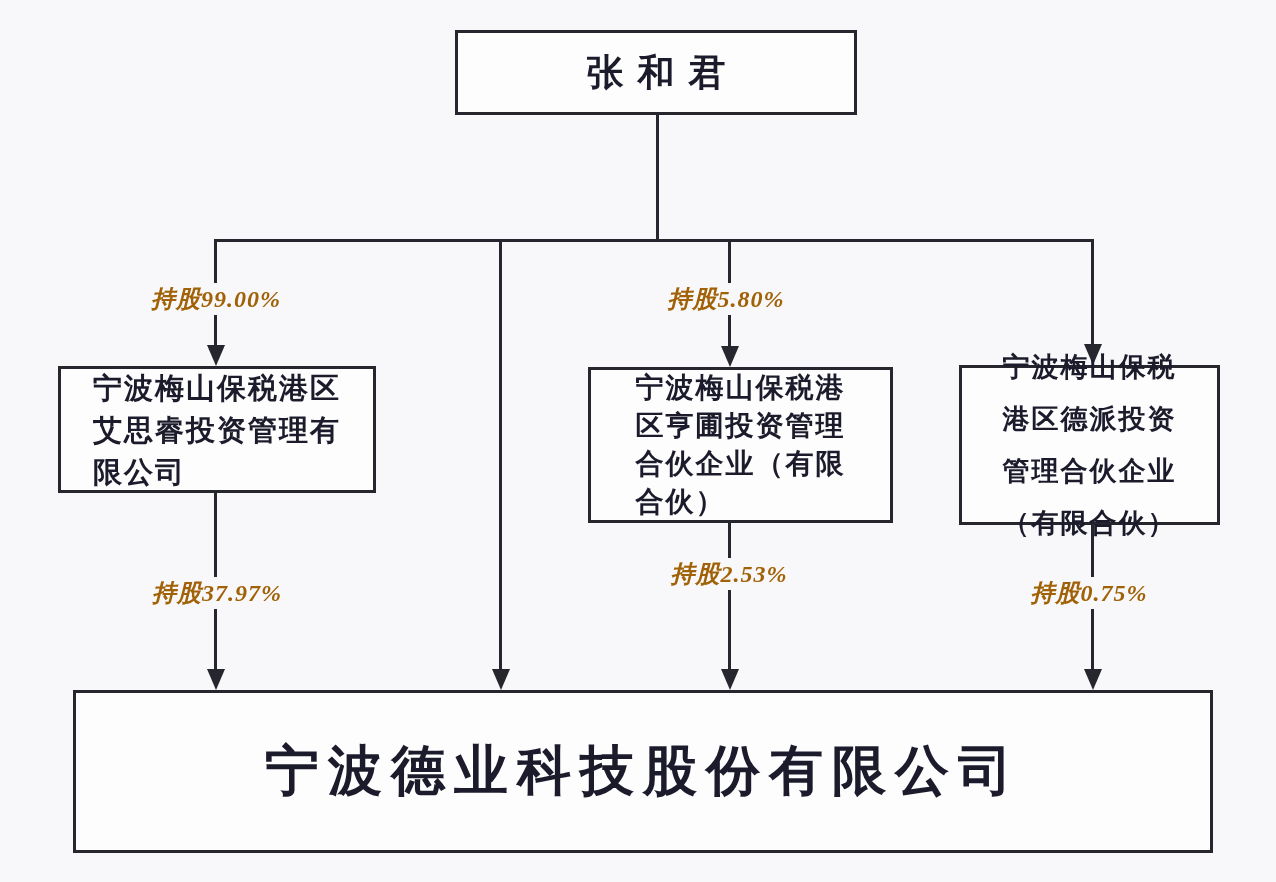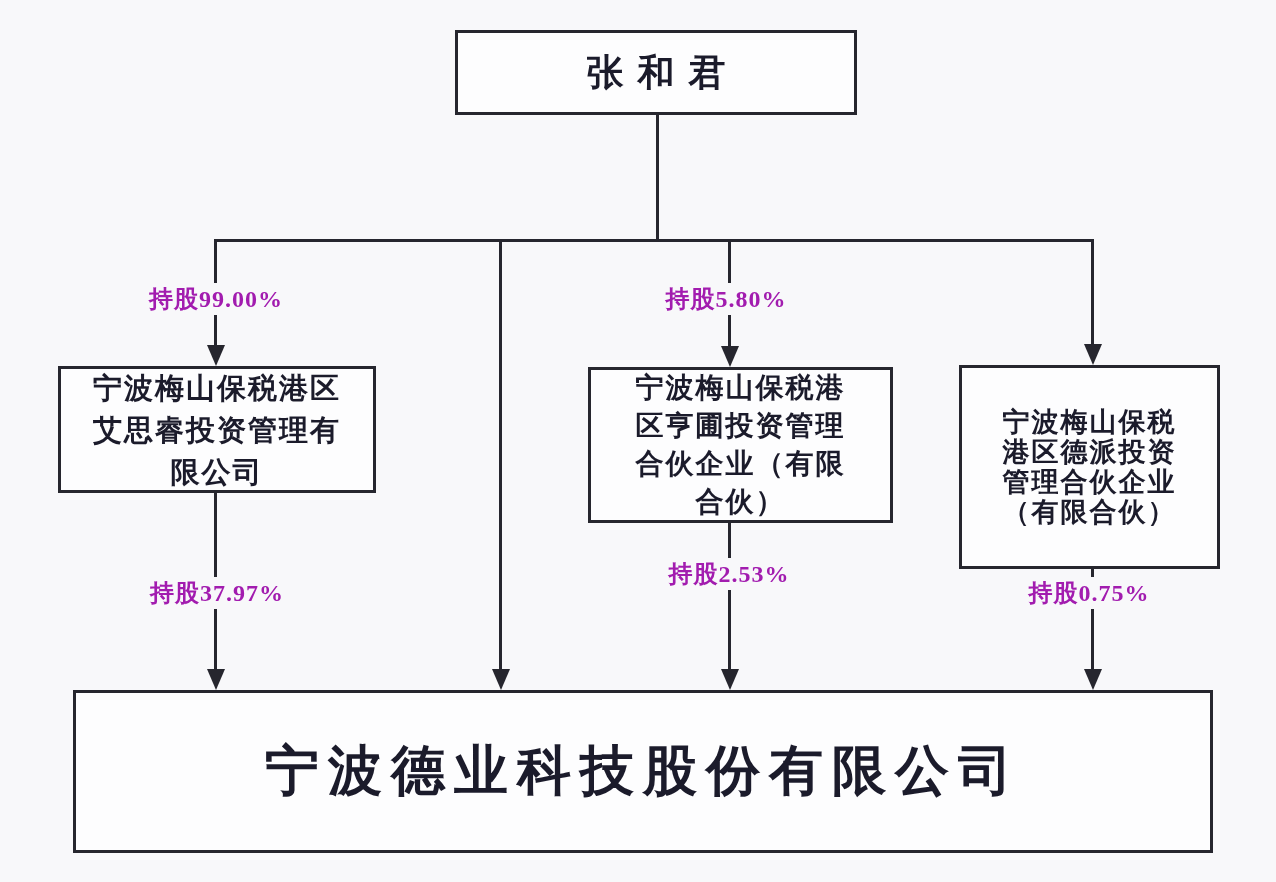--- a/index.html
+++ b/index.html
@@ -16,42 +16,41 @@
     color:#1b1b2b;
   }
   .node{
     position:absolute;
     box-sizing:border-box;
     border:3px solid #26262e;
     background:#fdfdfe;
     display:flex;
     align-items:center;
     justify-content:center;
-    text-align:center;
     color:#1b1b2b;
     font-weight:600;
   }
   .node .label{
     white-space:pre-line;
   }
   .node-root{
     left:455px; top:30px; width:402px; height:85px;
     font-size:37px; letter-spacing:14px; text-indent:14px;
   }
   .node-entity-1{
     left:58px; top:366px; width:318px; height:127px;
     font-size:29px; line-height:42px; letter-spacing:2px;
   }
   .node-entity-2{
     left:588px; top:367px; width:305px; height:156px;
     font-size:28px; line-height:38px; letter-spacing:2px;
   }
   .node-entity-3{
-    left:959px; top:365px; width:261px; height:204px;
-    font-size:27px; line-height:30px; letter-spacing:2px;
+    left:959px; top:365px; width:261px; height:160px;
+    font-size:27px; line-height:52px; letter-spacing:2px;
   }
   .node-target{
     left:73px; top:690px; width:1140px; height:163px;
     font-size:54px; letter-spacing:9px;
   }
   .vline{
     position:absolute; width:3px; background:#26262e;
   }
   .hline{
     position:absolute; height:3px; background:#26262e;
@@ -63,22 +62,23 @@
     border-top:21px solid #26262e;
   }
   .stake{
     position:absolute;
     transform:translateX(-50%);
     background:#f8f8fa;
     padding:0 5px;
     font-size:24px;
     font-weight:700;
     white-space:nowrap;
-    color:#a21caf;
+    color:#a16207;
     letter-spacing:1px;
+    font-style:italic;
   }
   
   .edge-root-down   { left:656px;  top:115px; height:127px; }
   .edge-bus         { left:214px;  top:239px; width:880px;  }
   .edge-drop-1      { left:214px;  top:239px; height:109px; }
   .edge-drop-direct { left:499px;  top:239px; height:433px; }
   .edge-drop-2      { left:728px;  top:239px; height:110px; }
   .edge-drop-3      { left:1091px; top:239px; height:108px; }
   .edge-e1-target   { left:214px;  top:493px; height:179px; }
   .edge-e2-target   { left:728px;  top:523px; height:149px; }

